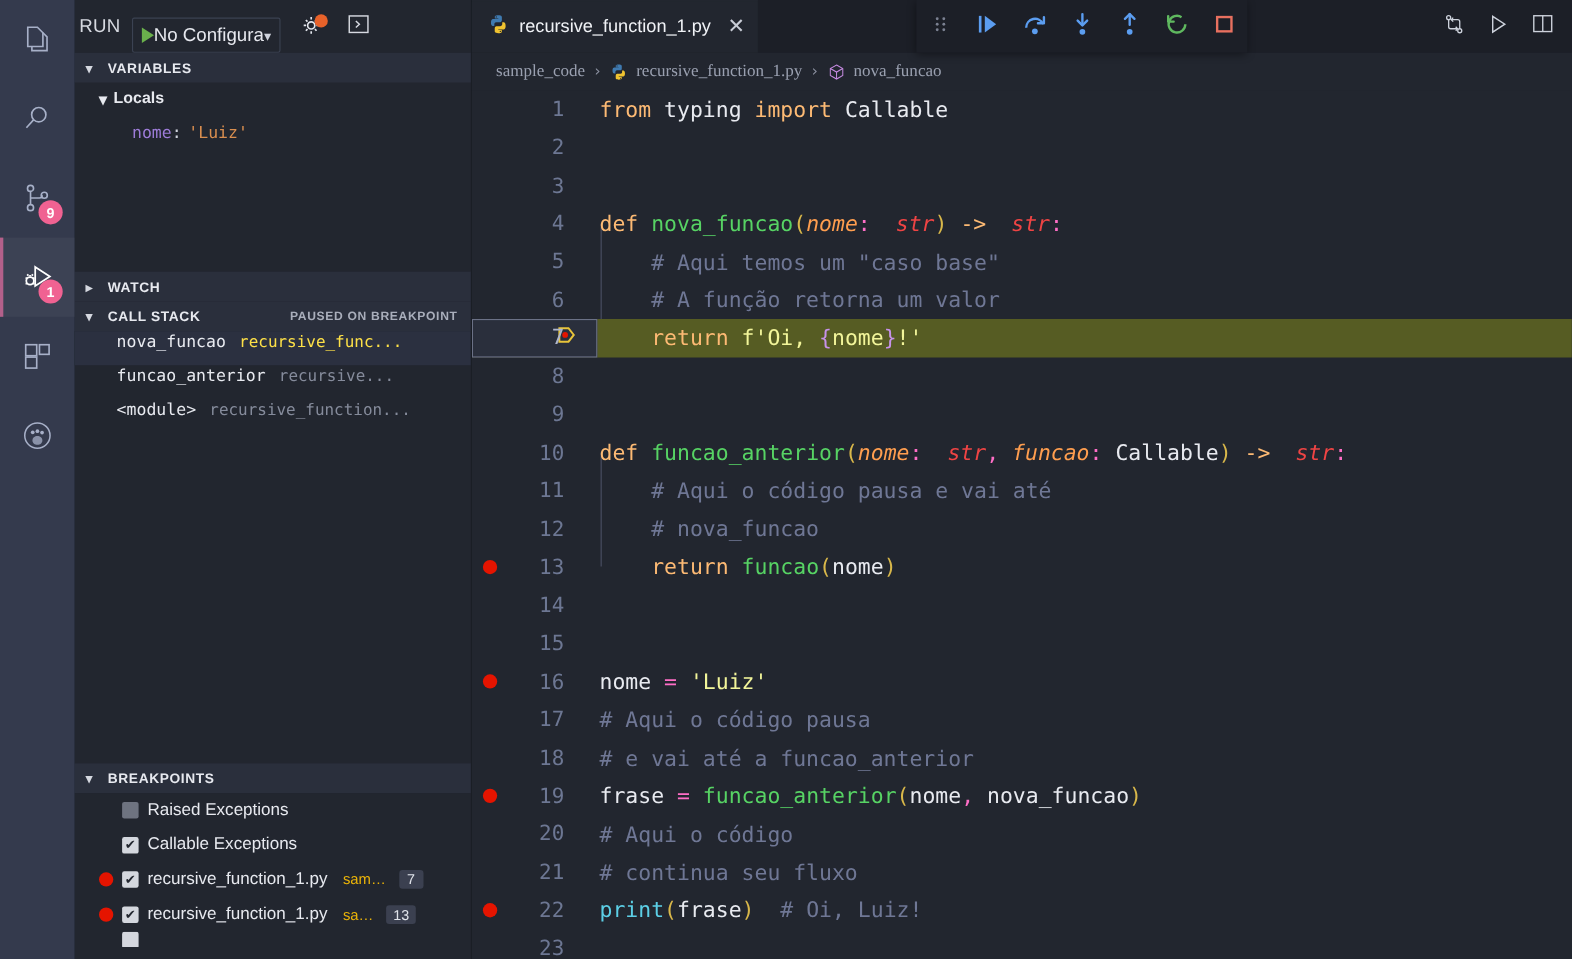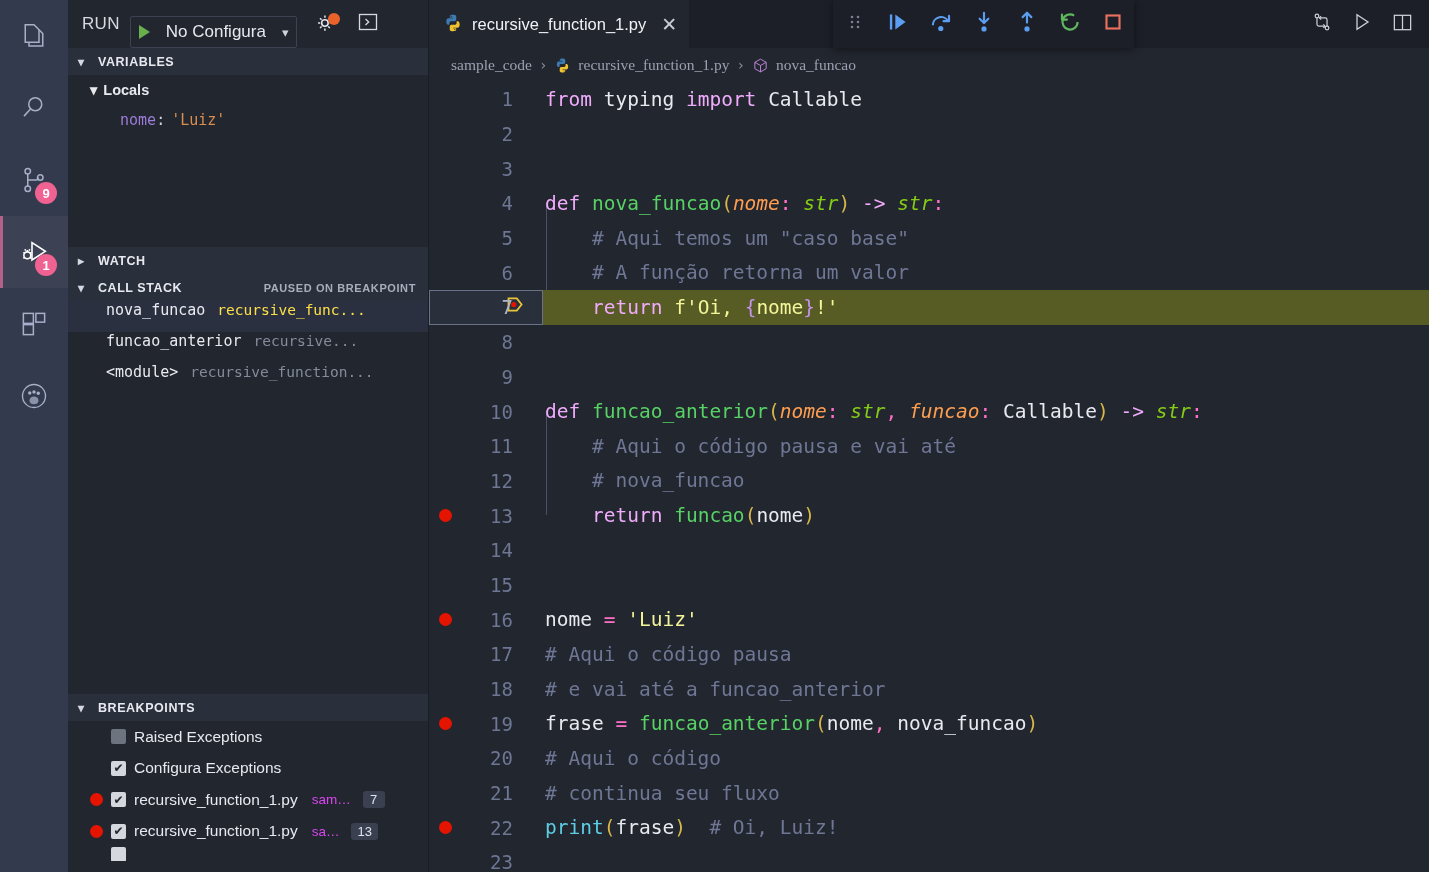--- a/index.html
+++ b/index.html
@@ -32,26 +32,26 @@
     font-family:"Liberation Sans", sans-serif;
   }
 
   
   .sidebar{
     width:360px;flex:0 0 360px;height:872px;background:#22262f;
     display:flex;flex-direction:column;position:relative;
     border-right:1px solid #1a1d25;
   }
   .run-toolbar{
-    height:48px;display:flex;align-items:center;gap:0px;padding:0 10px;
+    height:48px;display:flex;align-items:center;gap:0px;padding:0 0;
     background:#22262f;flex:0 0 48px;
   }
   .run-label{color:#d6d9e0;font-size:17px;letter-spacing:.3px;margin:0 10px 0 4px;}
   .cfg-box{
-    display:flex;align-items:center;gap:16px;
+    display:flex;align-items:center;gap:0;
     border:1px solid #3b4252;border-radius:2px;
     height:32px;padding:0 8px;box-sizing:border-box;margin-top:16px;
   }
   .cfg-text{color:#e6e8ee;font-size:17px;white-space:nowrap;}
   .chev{color:#cfd3dd;font-size:13px;}
   .tri-green{width:0;height:0;border-left:11px solid #6ab04c;border-top:7px solid transparent;border-bottom:7px solid transparent;}
   .tb-icon{width:34px;height:34px;display:flex;align-items:center;justify-content:center;position:relative;}
 
   .sec-header{
     height:27px;display:flex;align-items:center;gap:6px;
@@ -86,21 +86,21 @@
   .bp-dot{width:13px;height:13px;border-radius:50%;background:#e51400;flex:0 0 13px;}
   .bp-dot.hidden{visibility:hidden;}
   .bp-check{
     width:15px;height:15px;border-radius:2px;flex:0 0 15px;
     display:flex;align-items:center;justify-content:center;
     font-size:12px;color:#22262f;box-sizing:border-box;
   }
   .bp-check.on{background:#d4d7de;}
   .bp-check.off{background:#6e7380;}
   .bp-label{color:#e7e9ef;font-size:15.5px;white-space:nowrap;}
-  .bp-path{color:#d946ef;font-size:13.5px;margin-left:6px;}
+  .bp-path{color:#eab308;font-size:13.5px;margin-left:6px;}
   .bp-line{
     background:#3b4050;color:#e0e3ea;border-radius:3px;
     font-size:13px;padding:1px 6px;margin-left:4px;min-width:10px;text-align:center;
   }
 
   
   .editor{flex:1 1 auto;height:872px;background:#22262f;display:flex;flex-direction:column;position:relative;min-width:0;}
   .tabbar{height:48px;flex:0 0 48px;background:#1c1f27;display:flex;align-items:stretch;position:relative;}
   .tab{
     display:flex;align-items:center;gap:9px;padding:0 12px 0 14px;
@@ -145,25 +145,25 @@
   .code-text{flex:1 1 auto;padding-left:14px;color:#d8dbe4;overflow:hidden;}
   .cur-box{
     position:absolute;left:0;top:0;width:114px;height:34.7px;
     border:1px solid #6b7186;background:#2a2f3c;box-sizing:border-box;
   }
   .indent-guide{
     position:absolute;width:1px;background:#4b5164;
   }
 
   
-  .k{color:#f0abfc;}      
+  .k{color:#fdba74;}      
   .fn{color:#57d364;}     
   .cls{color:#e8eaf0;}    
   .par{color:#ff9e4f;font-style:italic;} 
-  .typ{color:#84cc16;font-style:italic;} 
+  .typ{color:#ef4444;font-style:italic;margin-left:11px;} 
   .str{color:#f2f59a;}    
   .cm{color:#6f7795;}     
   .op{color:#d8b74a;}     
   .op2{color:#ff6ec7;}    
   .var{color:#e8eaf0;}    
   .mod{color:#e8eaf0;}
   .bi{color:#5ccfe6;}     
   .pl{color:#c792ea;}     
 </style>
 </head>
@@ -309,21 +309,21 @@
 
       <div class="bp-row">
         <span class="bp-dot hidden"></span>
         <span class="bp-check off"></span>
         <span class="bp-label">Raised Exceptions</span>
       </div>
 
       <div class="bp-row">
         <span class="bp-dot hidden"></span>
         <span class="bp-check on">✔</span>
-        <span class="bp-label">Configura Exceptions</span>
+        <span class="bp-label">Callable Exceptions</span>
       </div>
 
       <div class="bp-row">
         <span class="bp-dot"></span>
         <span class="bp-check on">✔</span>
         <span class="bp-label">recursive_function_1.py</span>
         <span class="bp-path">sam…</span>
         <span class="bp-line">7</span>
       </div>
 

